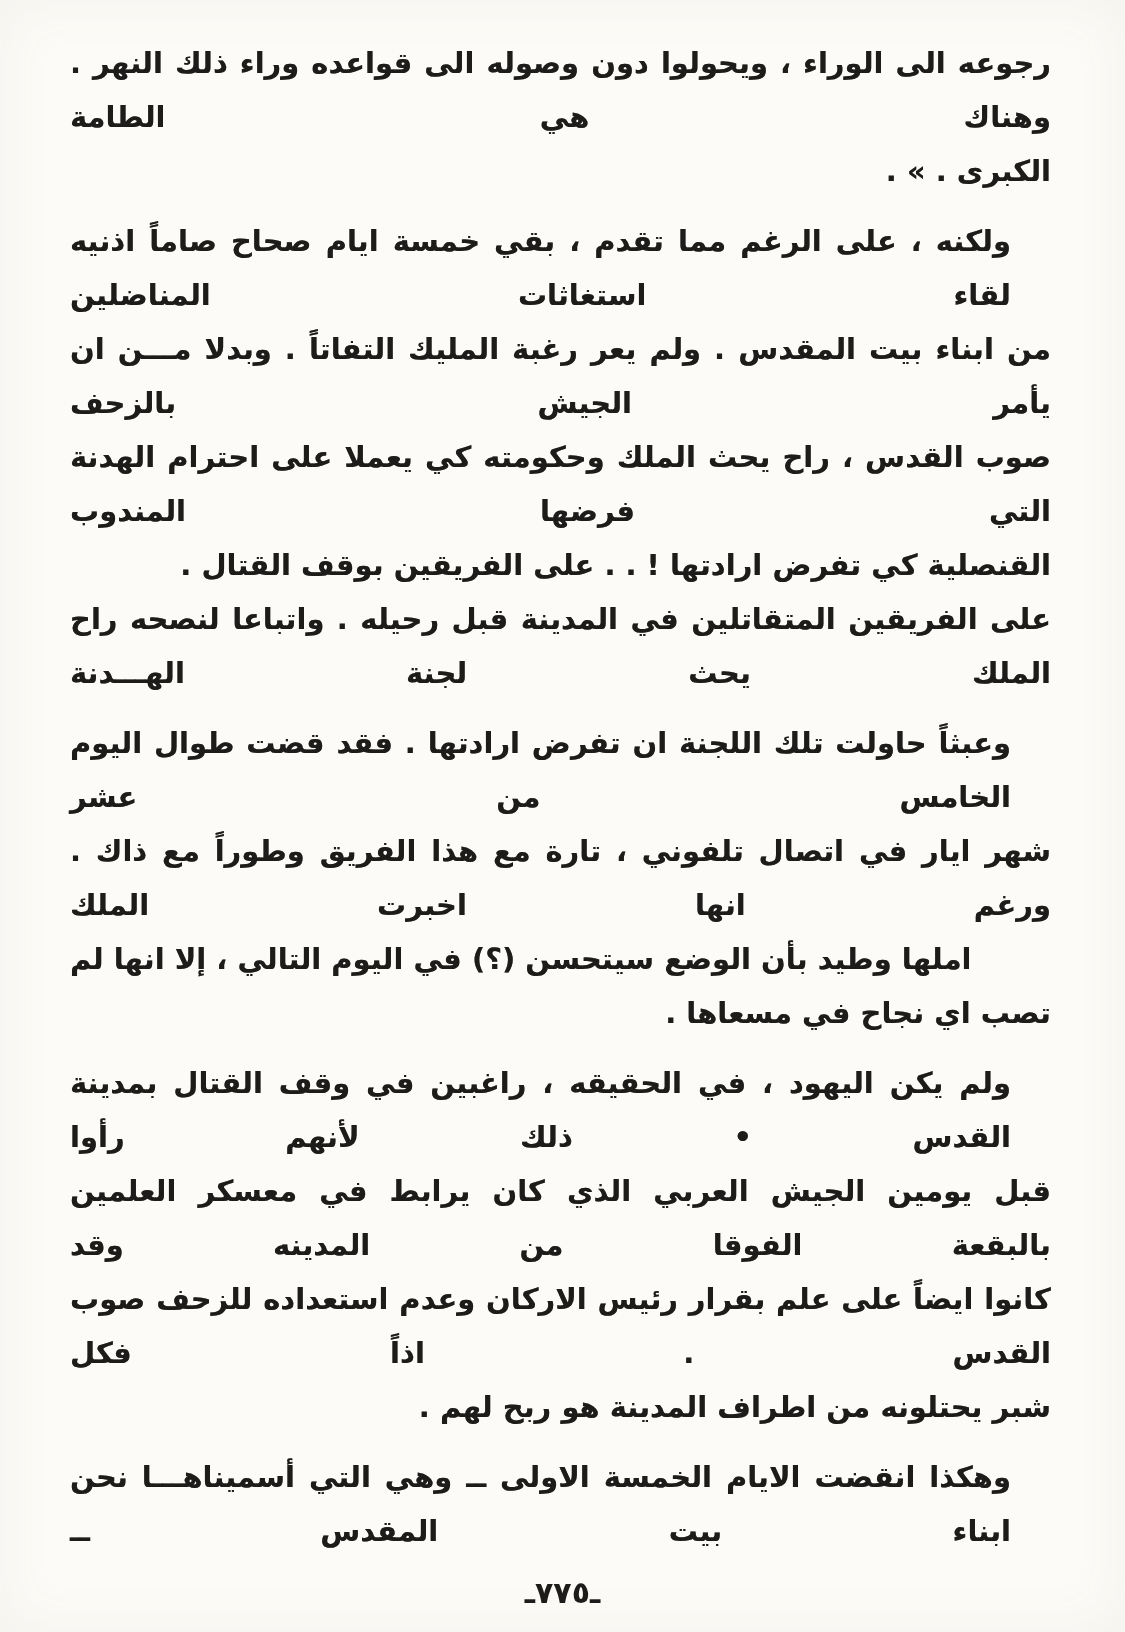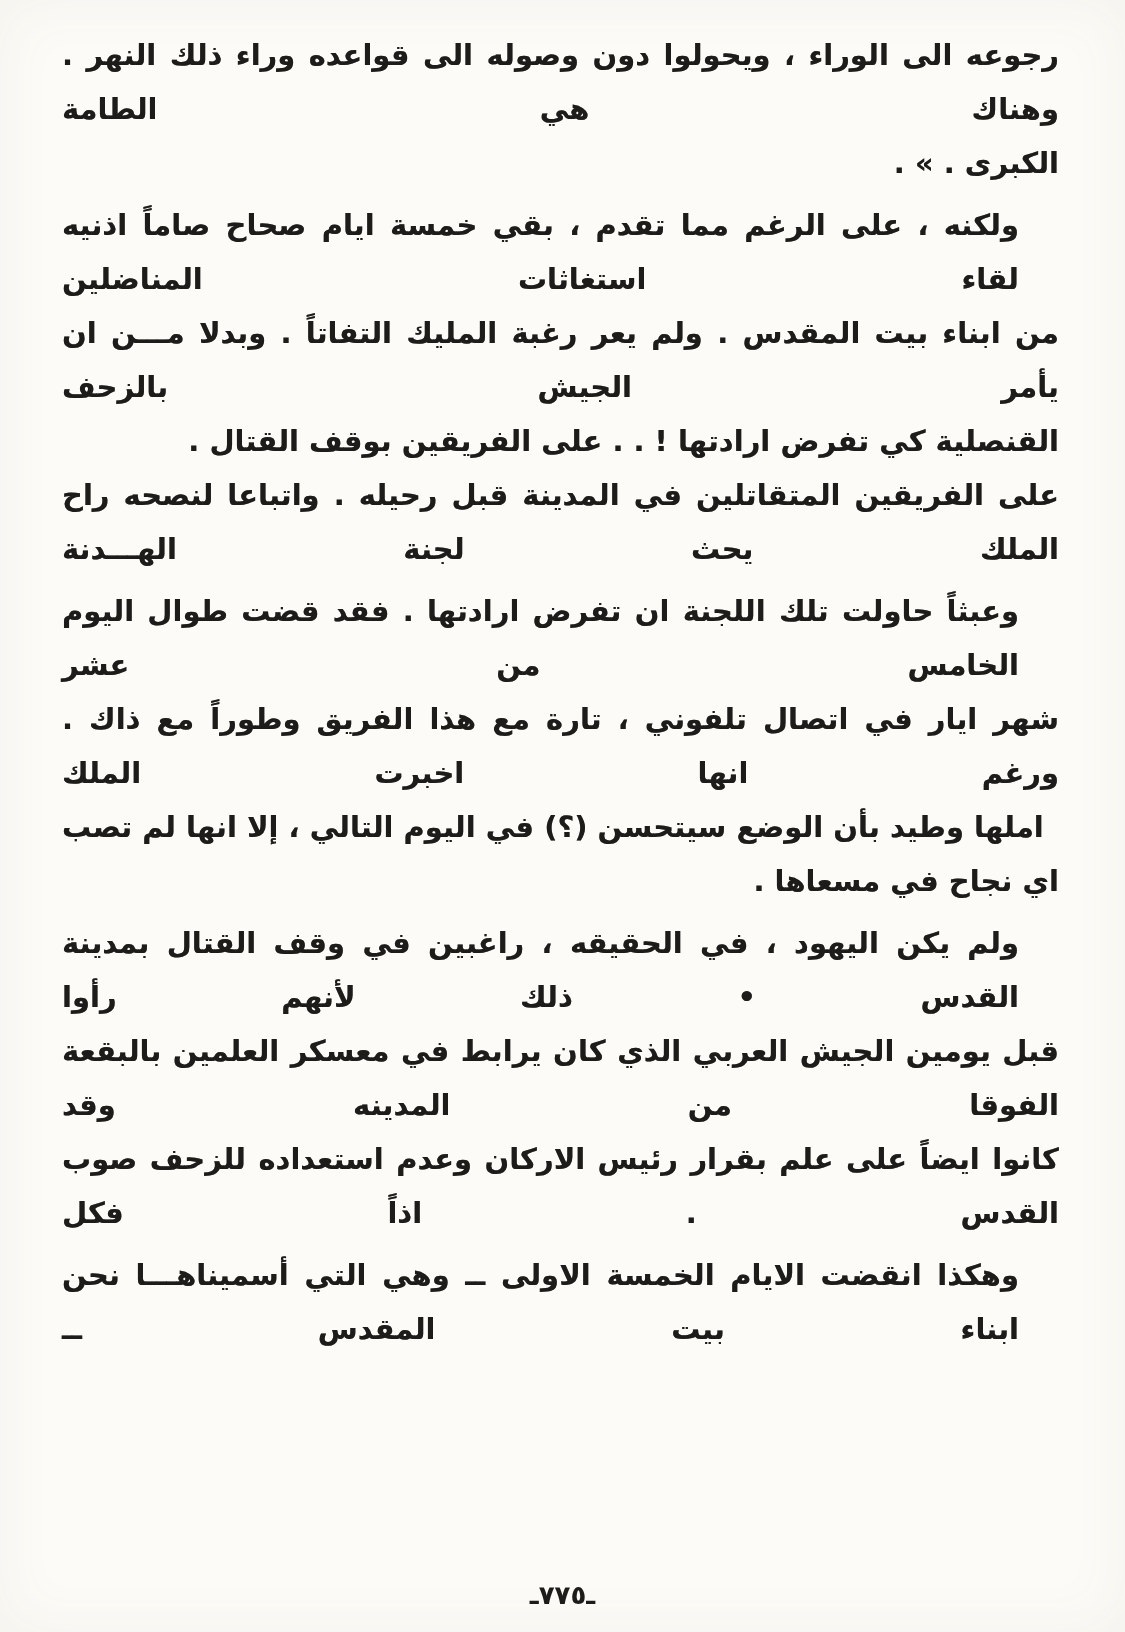--- a/index.html
+++ b/index.html
@@ -22,21 +22,21 @@
     top: 20px;
     right: 58px;
     left: 54px;
     direction: rtl;
     color: #1d1c1a;
     font-weight: 700;
     font-size: 29px;
     line-height: 54px;
     text-shadow: 0 0 0.5px rgba(20,20,20,0.55);
   }
-  .paragraph { margin: 8px; }
+  .paragraph { margin: 16px; }
   
   .text-block .paragraph:nth-child(6),
   .text-block .paragraph:nth-child(7) { margin-top: 20px; }
   .line {
     direction: rtl;
     text-align: justify;
     text-align-last: justify;
     white-space: normal;
   }
   .paragraph.indent .line-first { padding-right: 40px; }
@@ -46,47 +46,49 @@
   }
   .page-number {
     position: absolute;
     bottom: 22px;
     left: 0;
     right: 0;
     text-align: center;
     direction: rtl;
     color: #1d1c1a;
     font-weight: 700;
-    font-size: 26px;
+    font-size: 30px;
     letter-spacing: 1px;
   }
 </style>
 </head>
 <body>
 
 <div class="page">
   <div class="text-block">
       <div class="paragraph">
         <div class="line line-first">رجوعه الى الوراء ، ويحولوا دون وصوله الى قواعده وراء ذلك النهر . وهناك هي الطامة</div>
         <div class="line line-last">الكبرى . » .</div>
       </div>
       <div class="paragraph indent">
         <div class="line line-first">ولكنه ، على الرغم مما تقدم ، بقي خمسة ايام صحاح صاماً اذنيه لقاء استغاثات المناضلين</div>
         <div class="line">من ابناء بيت المقدس . ولم يعر رغبة المليك التفاتاً . وبدلا مـــن ان يأمر الجيش بالزحف</div>
+        <div class="line">صوب القدس ، راح يحث الملك وحكومته كي يعملا على احترام الهدنة التي فرضها المندوب</div>
         <div class="line line-last">القنصلية كي تفرض ارادتها ! . . على الفريقين بوقف القتال .</div>
         <div class="line">على الفريقين المتقاتلين في المدينة قبل رحيله . واتباعا لنصحه راح الملك يحث لجنة الهـــدنة</div>
       </div>
       <div class="paragraph indent">
         <div class="line line-first">وعبثاً حاولت تلك اللجنة ان تفرض ارادتها . فقد قضت طوال اليوم الخامس من عشر</div>
         <div class="line">شهر ايار في اتصال تلفوني ، تارة مع هذا الفريق وطوراً مع ذاك . ورغم انها اخبرت الملك</div>
         <div class="line line-last">املها وطيد بأن الوضع سيتحسن (؟) في اليوم التالي ، إلا انها لم تصب اي نجاح في مسعاها .</div>
       </div>
       <div class="paragraph indent">
         <div class="line line-first">ولم يكن اليهود ، في الحقيقه ، راغبين في وقف القتال بمدينة القدس • ذلك لأنهم رأوا</div>
         <div class="line">قبل يومين الجيش العربي الذي كان يرابط في معسكر العلمين بالبقعة الفوقا من المدينه وقد</div>
         <div class="line">كانوا ايضاً على علم بقرار رئيس الاركان وعدم استعداده للزحف صوب القدس . اذاً فكل</div>
+        <div class="line line-last">شبر يحتلونه من اطراف المدينة هو ربح لهم .</div>
       </div>
       <div class="paragraph indent">
         <div class="line line-first">وهكذا انقضت الايام الخمسة الاولى ــ وهي التي أسميناهـــا نحن ابناء بيت المقدس ــ</div>
       </div>
     </div>
   <div class="page-number">ـ٧٧٥ـ</div>
 </div>
 
 </body></html>

